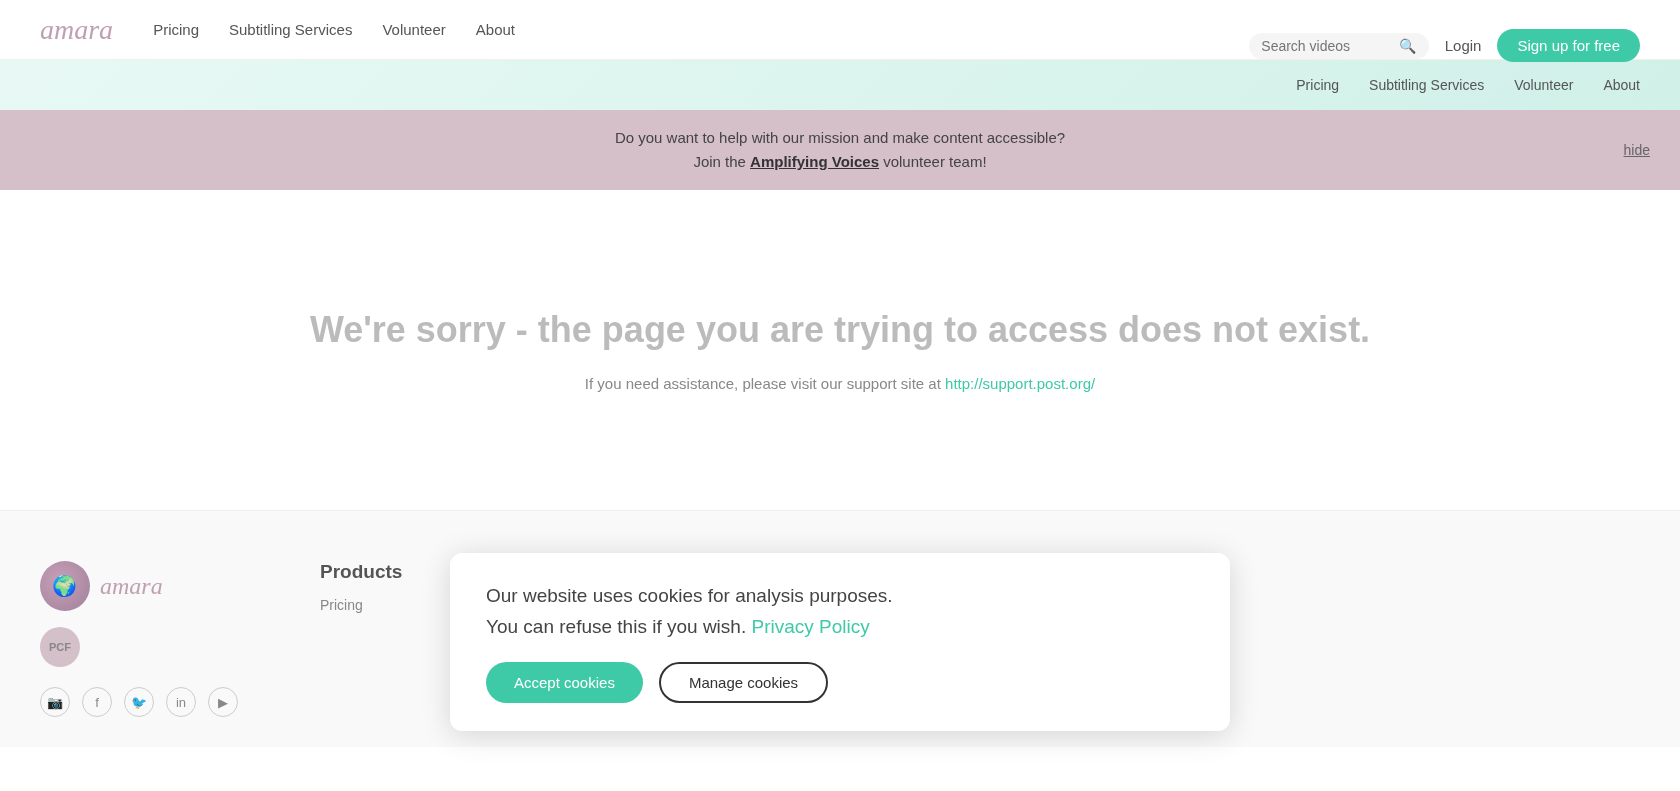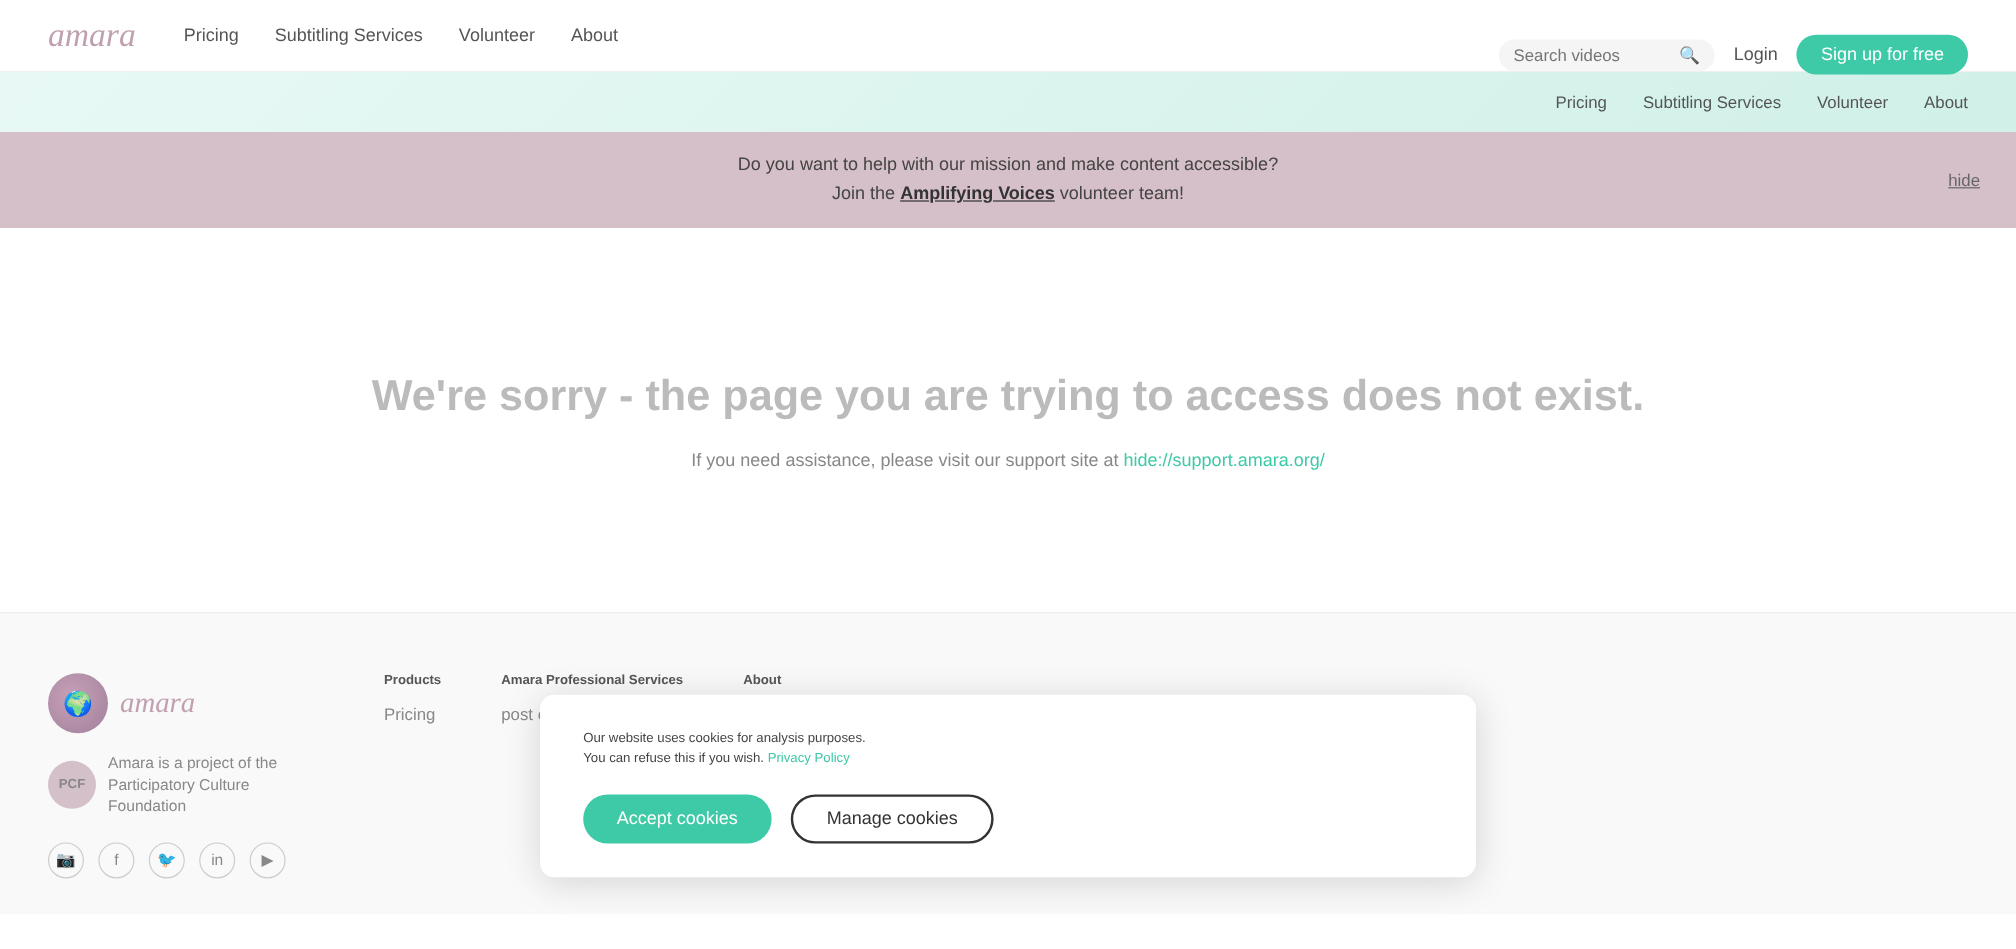--- a/index.html
+++ b/index.html
@@ -224,21 +224,21 @@
       font-size: 13px;
       color: #888;
       cursor: pointer;
     }
     .footer-cols {
       display: flex;
       gap: 50px;
       flex: 1;
     }
     .footer-col h4 {
-      font-size: 11px;
+      font-size: 19px;
       font-weight: 600;
       color: #555;
       margin-bottom: 14px;
     }
     .footer-col a {
       display: block;
       font-size: 14px;
       color: #888;
       text-decoration: none;
       margin-bottom: 8px;
@@ -275,21 +275,21 @@
       background: #fff;
       border-radius: 12px;
       box-shadow: 0 4px 30px rgba(0,0,0,0.15);
       padding: 28px 36px;
       width: 780px;
       max-width: 95vw;
       z-index: 200;
       pointer-events: all;
     }
     .cookie-text {
-      font-size: 11px;
+      font-size: 19px;
       color: #444;
       line-height: 1.6;
       margin-bottom: 20px;
     }
     .cookie-text a {
       color: #3ec9a7;
       font-weight: normal;
       text-decoration: none;
     }
     .cookie-buttons {
@@ -349,34 +349,33 @@
 
 <div class="banner">
   <span>Do you want to help with our mission and make content accessible?</span><br>
   <span>Join the </span><a href="#">Amplifying Voices</a><span> volunteer team!</span>
   <button class="banner-hide">hide</button>
 </div>
 
 <div class="main-content">
   <h1 class="error-title">We're sorry - the page you are trying to access does not exist.</h1>
   <p class="error-subtitle">
-    <span>If you need assistance, please visit our support site at </span><a href="#">hide://support.amara.org/</a>
+    <span>If you need assistance, please visit our support site at </span><a href="#">http://support.post.org/</a>
   </p>
 </div>
 
 <footer class="footer">
   <div class="footer-top">
     <div class="footer-logo-col">
       <div class="footer-logo">
         <div class="footer-logo-icon">🌍</div>
         <span class="footer-logo-text">amara</span>
       </div>
       <div class="pcf-badge">
         <div class="pcf-circle">PCF</div>
-        <span class="pcf-text">Amara is a project of the Participatory Culture Foundation</span>
       </div>
       <div class="social-icons">
         <div class="social-icon">📷</div>
         <div class="social-icon">f</div>
         <div class="social-icon">🐦</div>
         <div class="social-icon">in</div>
         <div class="social-icon">▶</div>
       </div>
     </div>
     <div class="footer-cols">

